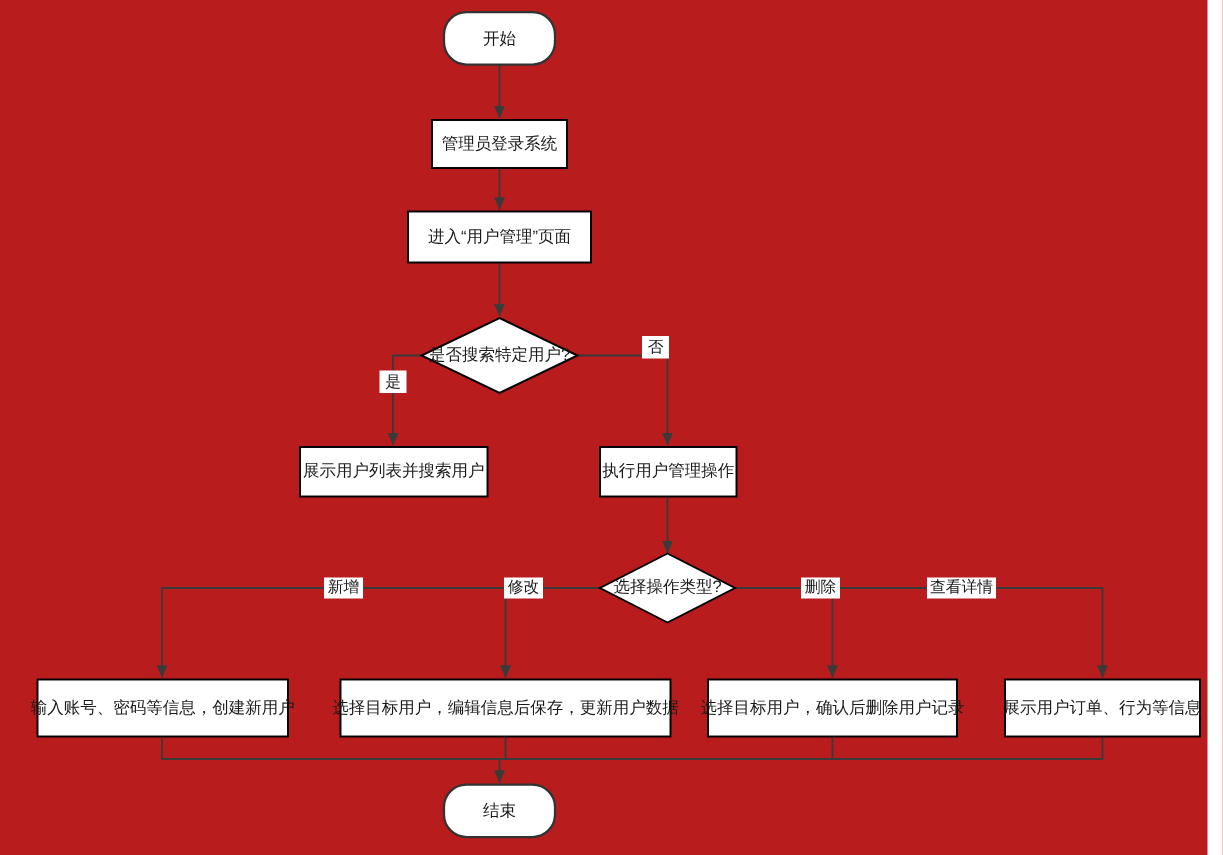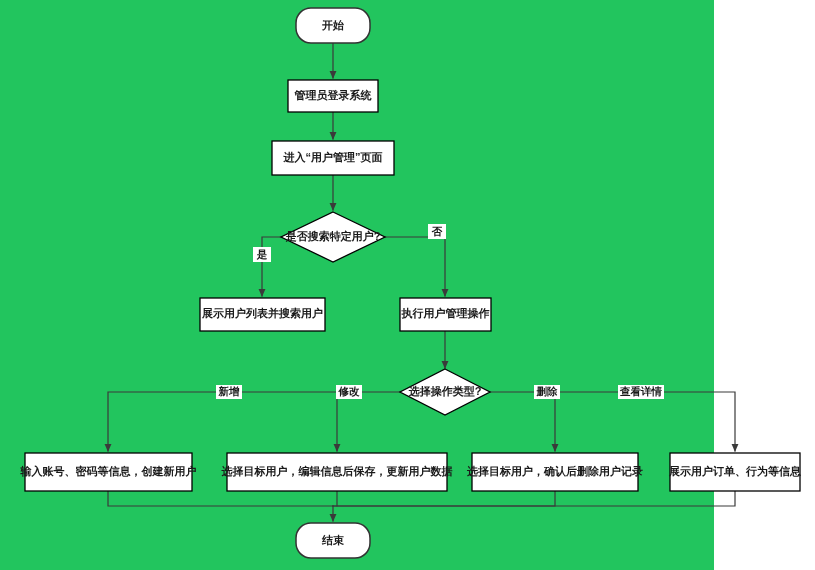--- a/index.html
+++ b/index.html
@@ -8,24 +8,23 @@
     background: #ffffff;
   }
   body {
     width: 815px;
     height: 570px;
     font-family: "Liberation Sans", "DejaVu Sans", sans-serif;
     overflow: hidden;
   }
   #flowchart-root {
     position: relative;
-    width: 714px;
+    width: 805px;
     height: 570px;
-    background: #22c55e;
-    font-weight: bold;
+    background: #b91c1c;
   }
   #flow-svg {
     position: absolute;
     top: 0;
     left: 0;
     width: 815px;
     height: 570px;
     display: block;
   }
   .node-label {

